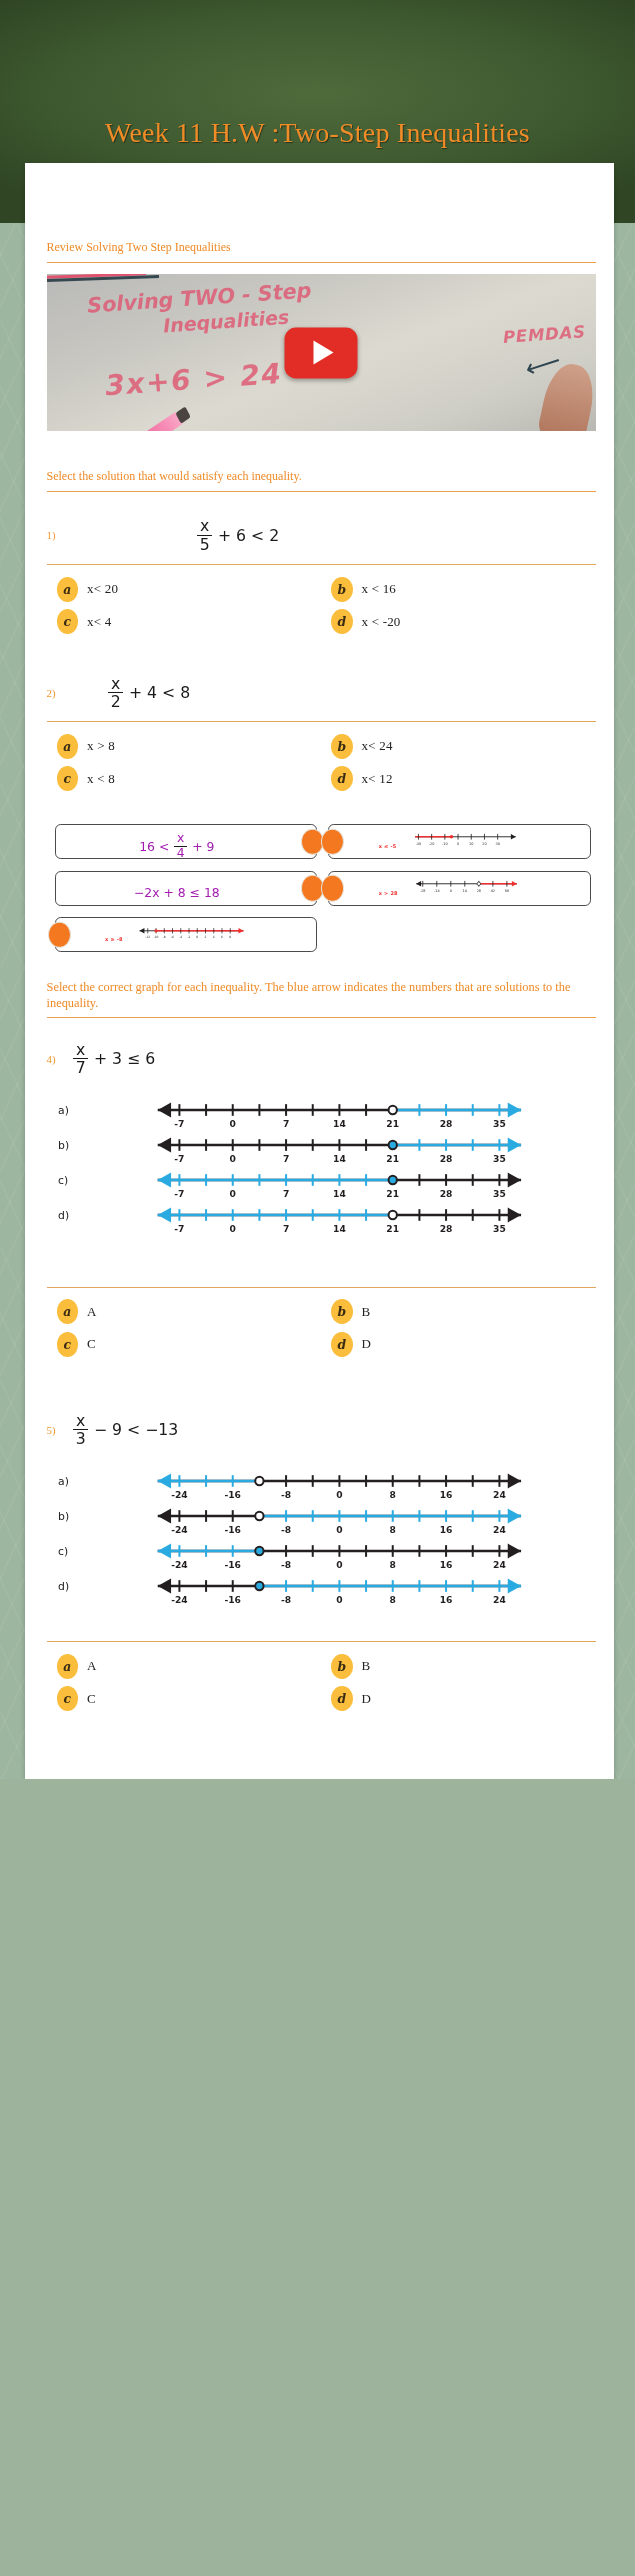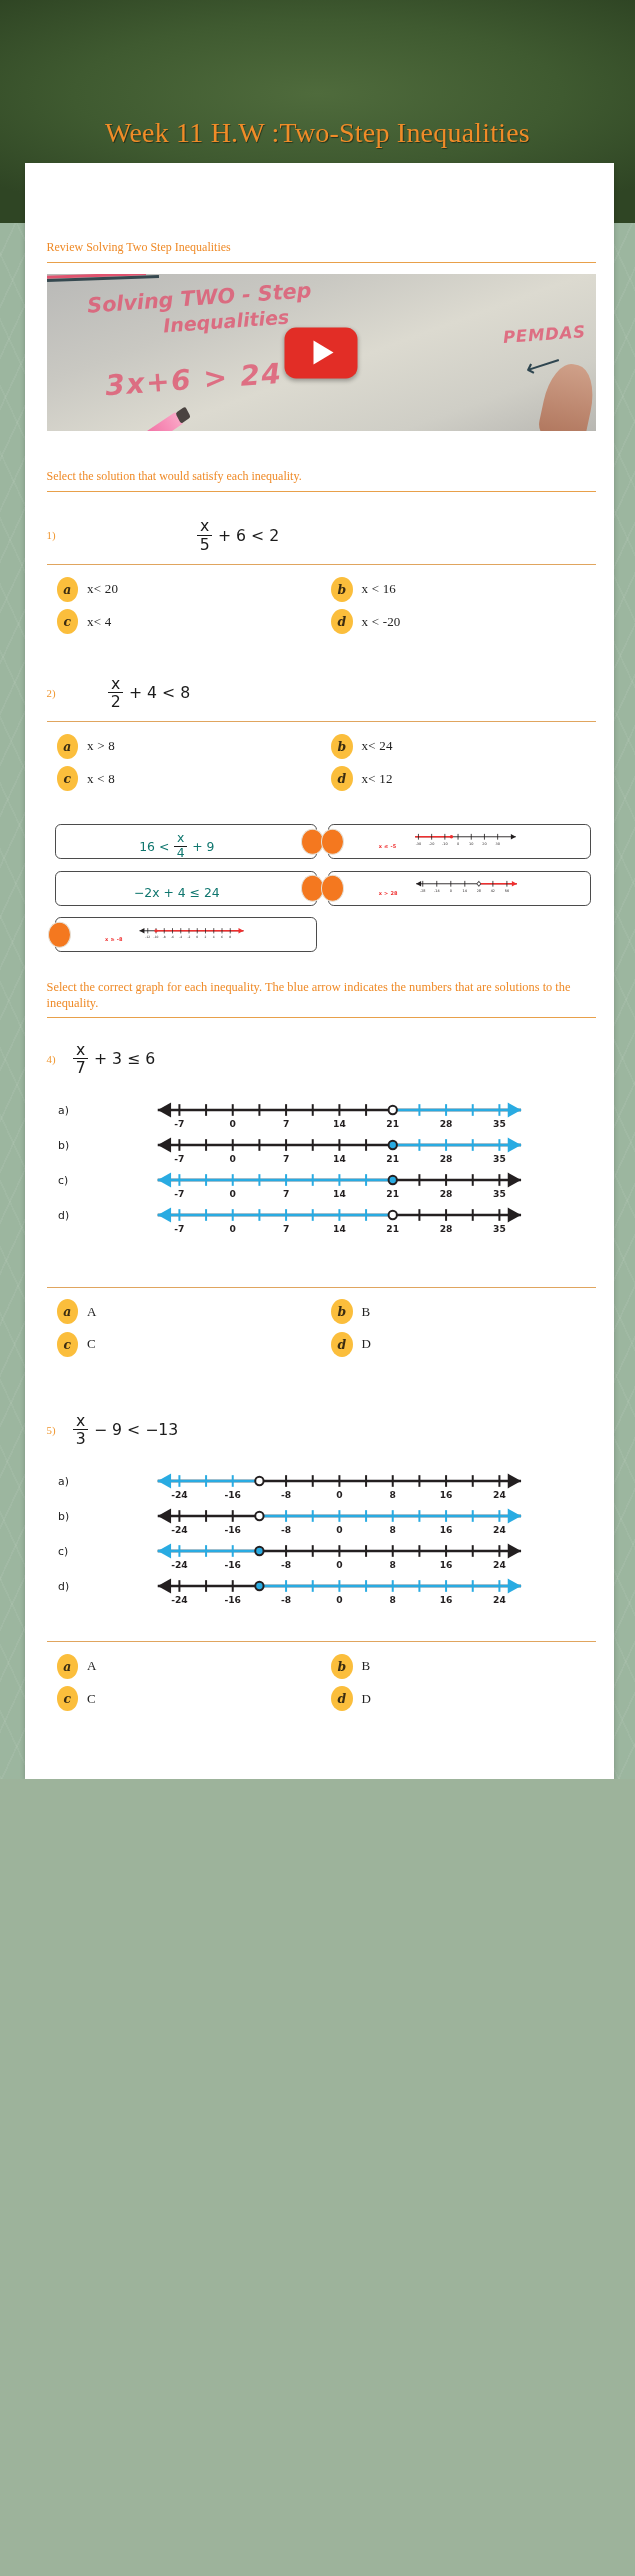--- a/index.html
+++ b/index.html
@@ -192,21 +192,21 @@
     position: relative;
     border: 1.2px solid #4b4b4b;
     border-radius: 5.8px;
     height: 35px;
     background: #fff;
     display: flex; align-items: center;
   }
   .match-card.left { justify-content: center; padding-right: 18px; }
   .match-card.right { justify-content: flex-start; padding-left: 28px; }
   .match-expr {
-    font-family: "DejaVu Sans", sans-serif; font-size: 12.4px; color: #0f766e;
+    font-family: "DejaVu Sans", sans-serif; font-size: 12.4px; color: #a21caf;
     display: inline-flex; align-items: center; gap: 3.3px; white-space: nowrap; margin-top: 9px;
   }
   .knob {
     position: absolute;
     width: 23px; height: 26.5px;
     background: #f4781f;
     border: 1.2px solid #e6e0d6;
     border-radius: 50%;
     top: 50%;
     cursor: pointer;
@@ -379,21 +379,21 @@
               <text x="70" y="17">0</text>
                 <text x="86" y="17">10</text>
                 <text x="102" y="17">20</text>
               <text x="118" y="17">30</text>
             </g>
           </svg>
         </span>
       </div>
 
       <div class="match-card left">
-        <span class="match-expr">−2x + 4 ≤ 24</span>
+        <span class="match-expr">−2x + 8 ≤ 18</span>
         <span class="knob right-edge"></span>
       </div>
 
       <div class="match-card right">
         <span class="knob left-edge"></span>
         <span class="mini-nl">
           <span class="mini-label">x &gt; 28</span>
           <svg width="126" height="16.5" viewBox="0 0 152 20">
             <line x1="18" y1="7" x2="140" y2="7" stroke="#231f20" stroke-width="1.1"></line>
             <line x1="94" y1="7" x2="140" y2="7" stroke="#ef2f2f" stroke-width="1.6"></line>

